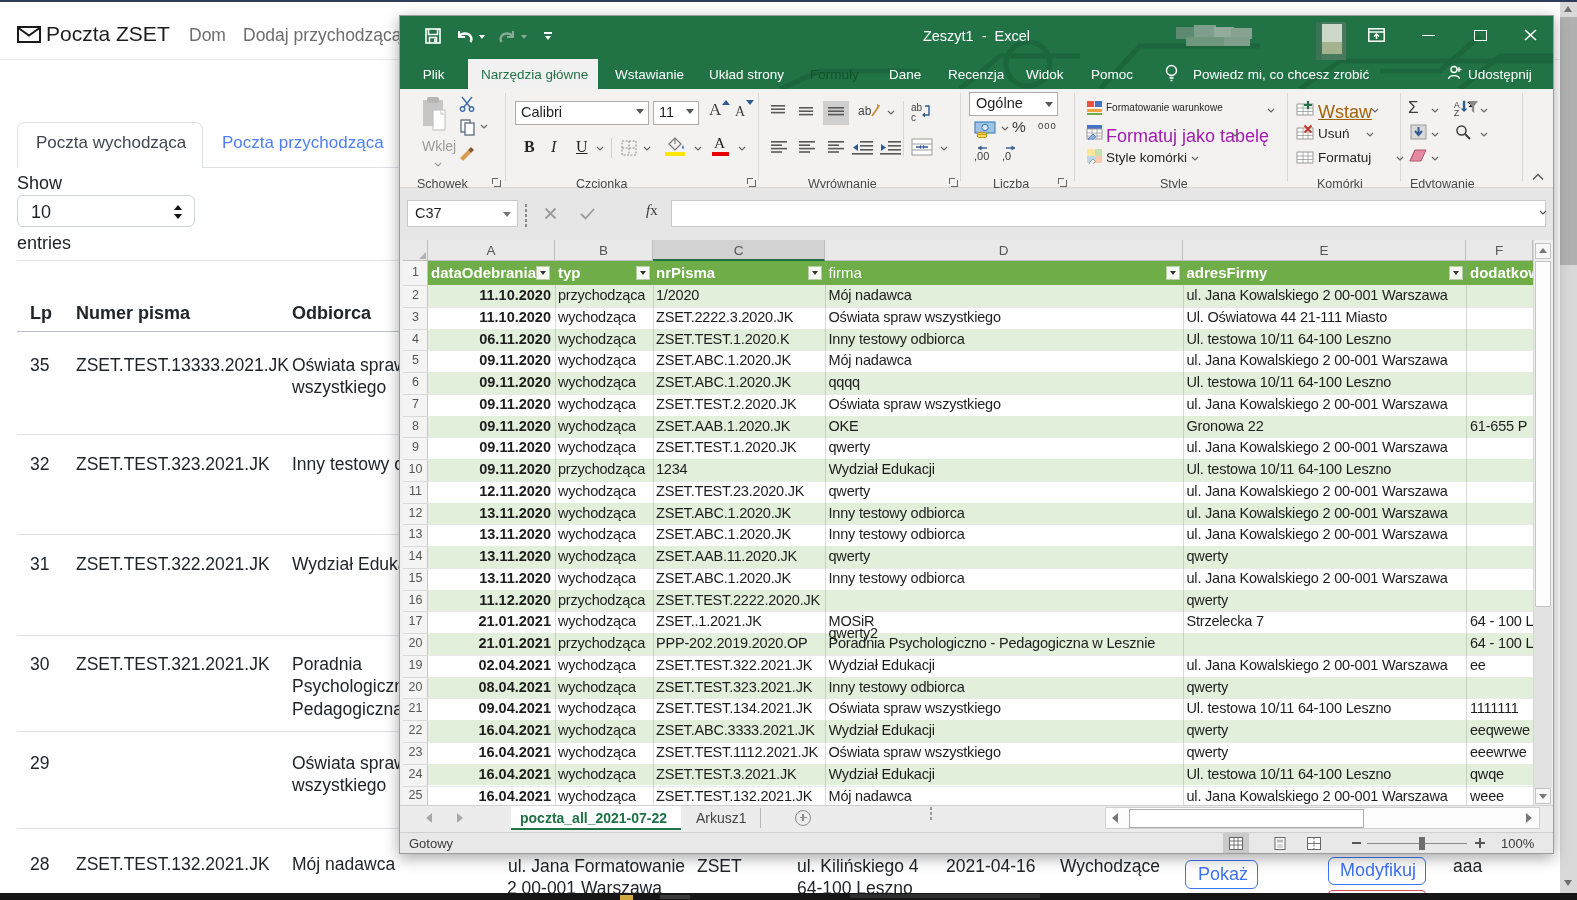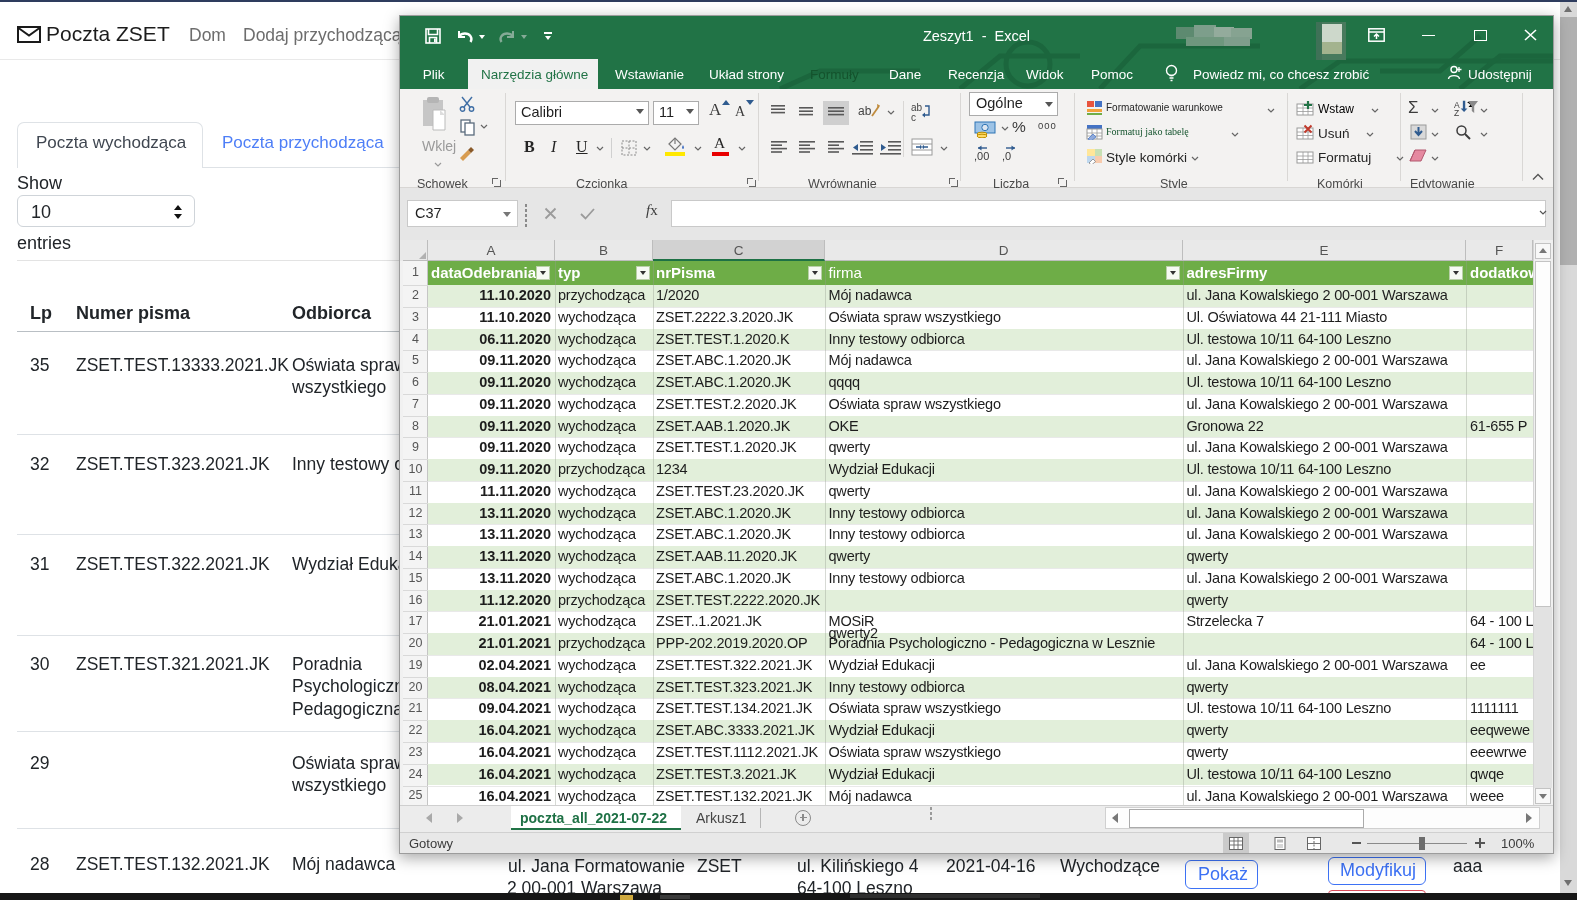--- a/index.html
+++ b/index.html
@@ -359,21 +359,21 @@
 <div class="a t" style="left:706px;top:86px;font-size:10px;color:#252525;">Formatowanie warunkowe</div>
 <svg class="a" style="left:867px;top:92px" width="8" height="5" viewBox="0 0 8 5">
       <path d="M1 1 L4 4 L7 1" stroke="#666" stroke-width="1.2" fill="none"></path>
     </svg>
 <svg class="a" style="left:686px;top:108px" width="17" height="16" viewBox="0 0 17 16">
       <rect x="1" y="1" width="15" height="4" fill="#4472c4"></rect>
       <rect x="1" y="5" width="15" height="10" fill="#fff" stroke="#9a9a9a"></rect>
       <path d="M1 9 h15 M1 12 h15 M6 5 v10 M11 5 v10" stroke="#9a9a9a" stroke-width="0.8"></path>
       <path d="M2 15 l5 -5 3 3 -5 4 z" fill="#8faadc" stroke="#4472c4" stroke-width="0.7"></path>
     </svg>
-<div class="a t" style="left:706px;top:110px;font-size:10px;color:#14532d;font-family:Liberation Serif, serif;">Formatuj jako tabelę</div>
+<div class="a t" style="left:706px;top:110px;font-size:18px;color:#a21caf;">Formatuj jako tabelę</div>
 <svg class="a" style="left:831px;top:116px" width="8" height="5" viewBox="0 0 8 5">
       <path d="M1 1 L4 4 L7 1" stroke="#666" stroke-width="1.2" fill="none"></path>
     </svg>
 <svg class="a" style="left:686px;top:132px" width="17" height="16" viewBox="0 0 17 16">
       <rect x="1" y="1" width="8" height="7" fill="#ffe699"></rect>
       <rect x="9" y="1" width="7" height="7" fill="#c6e0b4"></rect>
       <rect x="1" y="8" width="8" height="7" fill="#bdd7ee"></rect>
       <rect x="9" y="8" width="7" height="7" fill="#f8cbad"></rect>
       <path d="M3 15 l4 -4 2.5 2.5 -4 3.5 z" fill="#fff" stroke="#777" stroke-width="0.7"></path>
     </svg>
@@ -382,21 +382,21 @@
       <path d="M1 1 L4 4 L7 1" stroke="#666" stroke-width="1.2" fill="none"></path>
     </svg>
 <div class="a t" style="left:760px;top:161px;font-size:12.5px;color:#494949;">Style</div>
 <svg class="a" style="left:896px;top:84px" width="18" height="16" viewBox="0 0 18 16">
       <rect x="1" y="4" width="16" height="11" fill="#fff" stroke="#9a9a9a"></rect>
       <path d="M1 8 h16 M1 11.5 h16 M7 4 v11 M12 4 v11" stroke="#9a9a9a" stroke-width="0.8"></path>
       <g transform="translate(7,0)">
         <path d="M5 1 v8 M1 5 h8" stroke="#217346" stroke-width="2.2"></path>
       </g>
     </svg>
-<div class="a t" style="left:918px;top:86px;font-size:12px;color:#000000;">Wstaw</div>
+<div class="a t" style="left:918px;top:86px;font-size:18px;color:#a16207;text-decoration:underline;">Wstaw</div>
 <svg class="a" style="left:971px;top:92px" width="8" height="5" viewBox="0 0 8 5">
       <path d="M1 1 L4 4 L7 1" stroke="#666" stroke-width="1.2" fill="none"></path>
     </svg>
 <svg class="a" style="left:896px;top:108px" width="18" height="16" viewBox="0 0 18 16">
       <rect x="1" y="4" width="16" height="11" fill="#fff" stroke="#9a9a9a"></rect>
       <path d="M1 8 h16 M1 11.5 h16 M7 4 v11 M12 4 v11" stroke="#9a9a9a" stroke-width="0.8"></path>
       <g transform="translate(7,0)">
         <path d="M1.5 1.5 L8.5 8.5 M8.5 1.5 L1.5 8.5" stroke="#c0392b" stroke-width="2"></path>
       </g>
     </svg>
@@ -618,21 +618,21 @@
 <div class="cell" style="left:28px;top:421.3px;width:123px;text-align:right;font-weight:bold;letter-spacing:0">09.11.2020</div>
 <div class="cell" style="left:158px;top:421.3px;width:94px">wychodząca</div>
 <div class="cell" style="left:256px;top:421.3px;width:168px">ZSET.TEST.1.2020.JK</div>
 <div class="cell" style="left:428.5px;top:421.3px;width:353px">qwerty</div>
 <div class="cell" style="left:786.5px;top:421.3px;width:278px">ul. Jana Kowalskiego 2 00-001 Warszawa</div>
 <div class="cell" style="left:28px;top:443.1px;width:123px;text-align:right;font-weight:bold;letter-spacing:0">09.11.2020</div>
 <div class="cell" style="left:158px;top:443.1px;width:94px">przychodząca</div>
 <div class="cell" style="left:256px;top:443.1px;width:168px">1234</div>
 <div class="cell" style="left:428.5px;top:443.1px;width:353px">Wydział Edukacji</div>
 <div class="cell" style="left:786.5px;top:443.1px;width:278px">Ul. testowa 10/11 64-100 Leszno</div>
-<div class="cell" style="left:28px;top:464.8px;width:123px;text-align:right;font-weight:bold;letter-spacing:0">11.11.2020</div>
+<div class="cell" style="left:28px;top:464.8px;width:123px;text-align:right;font-weight:bold;letter-spacing:0">12.11.2020</div>
 <div class="cell" style="left:158px;top:464.8px;width:94px">wychodząca</div>
 <div class="cell" style="left:256px;top:464.8px;width:168px">ZSET.TEST.23.2020.JK</div>
 <div class="cell" style="left:428.5px;top:464.8px;width:353px">qwerty</div>
 <div class="cell" style="left:786.5px;top:464.8px;width:278px">ul. Jana Kowalskiego 2 00-001 Warszawa</div>
 <div class="cell" style="left:28px;top:486.6px;width:123px;text-align:right;font-weight:bold;letter-spacing:0">13.11.2020</div>
 <div class="cell" style="left:158px;top:486.6px;width:94px">wychodząca</div>
 <div class="cell" style="left:256px;top:486.6px;width:168px">ZSET.ABC.1.2020.JK</div>
 <div class="cell" style="left:428.5px;top:486.6px;width:353px">Inny testowy odbiorca</div>
 <div class="cell" style="left:786.5px;top:486.6px;width:278px">ul. Jana Kowalskiego 2 00-001 Warszawa</div>
 <div class="cell" style="left:28px;top:508.4px;width:123px;text-align:right;font-weight:bold;letter-spacing:0">13.11.2020</div>

